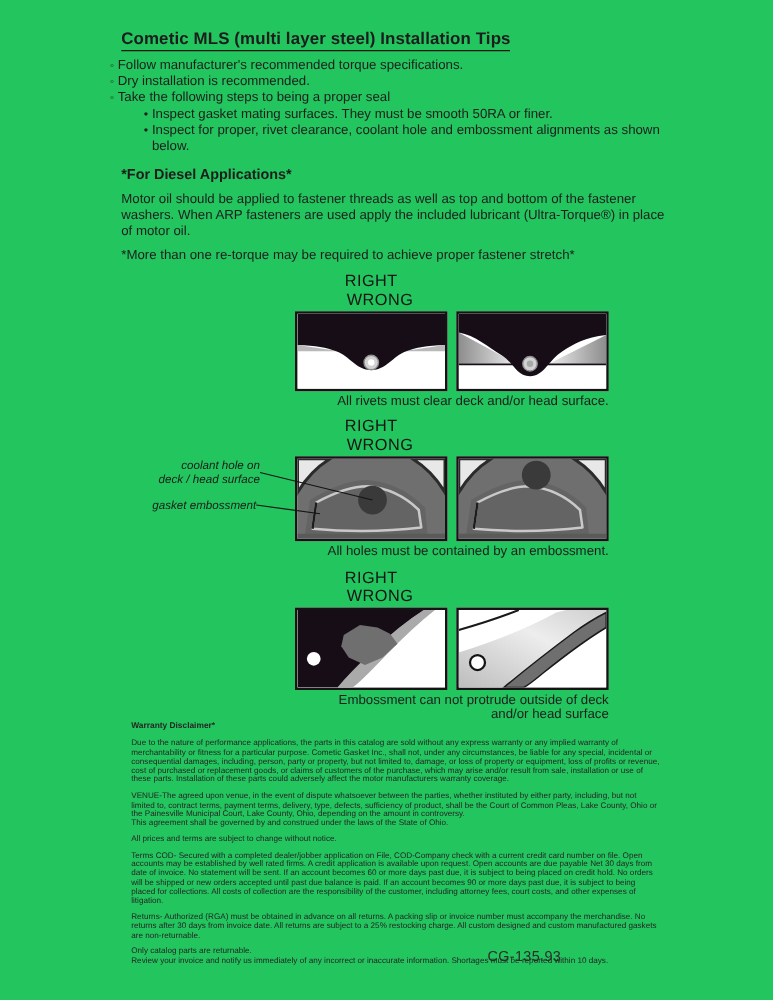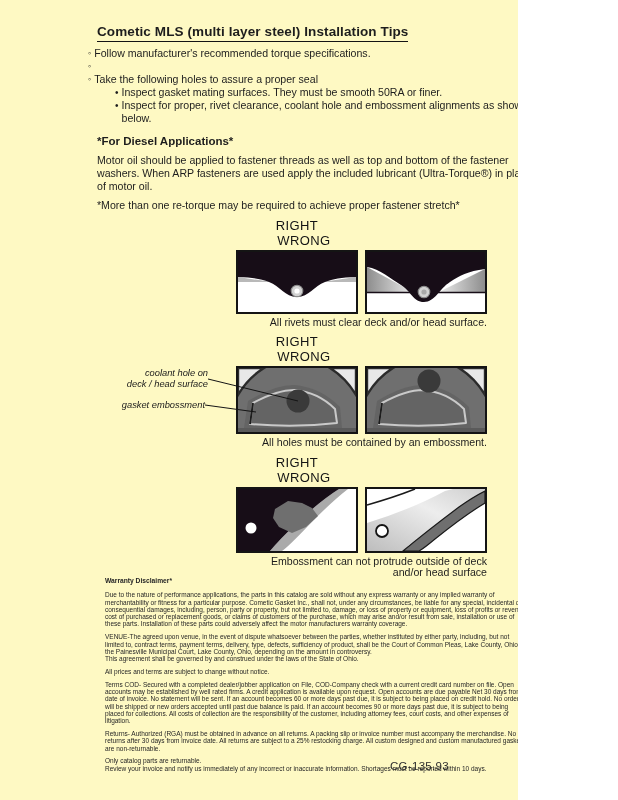--- a/index.html
+++ b/index.html
@@ -1,18 +1,18 @@
 <!DOCTYPE html>
 <html><head>
 <meta charset="utf-8">
 <style>
   * { margin:0; padding:0; box-sizing:border-box; }
   html,body { background:#ffffff; }
   body { width:618px; height:800px; font-family:"Liberation Sans", sans-serif; color:#1d1d1d; }
-  .page { position:relative; width:518px; height:800px; background:#fef9c3; overflow:hidden; }
+  .page { position:relative; width:618px; height:800px; background:#22c55e; overflow:hidden; }
 
   .content { position:absolute; left:97px; top:22px; width:436px; }
 
   .title { display:inline-block; font-size:13.5px; font-weight:bold; letter-spacing:0.1px;
            border-bottom:1.6px solid #141414; padding-bottom:1.5px; }
 
   .bullets { margin-top:5px; font-size:10.6px; line-height:13px; }
   .bullet { display:flex; }
   .bullet.l1 { margin-left:-9px; }
   .bullet.l2 { margin-left:18px; }
@@ -56,24 +56,25 @@
 
     <h1 class="title">Cometic MLS (multi layer steel) Installation Tips</h1>
 
     <div class="bullets">
       <div class="bullet l1">
         <span class="mk open">◦</span>
         <span>Follow manufacturer's recommended torque specifications.</span>
       </div>
       <div class="bullet l1">
         <span class="mk open">◦</span>
+        <span>Dry installation is recommended.</span>
       </div>
       <div class="bullet l1">
         <span class="mk open">◦</span>
-        <span>Take the following holes to assure a proper seal</span>
+        <span>Take the following steps to being a proper seal</span>
       </div>
       <div class="bullet l2">
         <span class="mk solid">•</span>
         <span>Inspect gasket mating surfaces.  They must be smooth 50RA or finer.</span>
       </div>
       <div class="bullet l2">
         <span class="mk solid">•</span>
         <span>Inspect for proper, rivet clearance, coolant hole and embossment alignments as shown below.</span>
       </div>
     </div>

